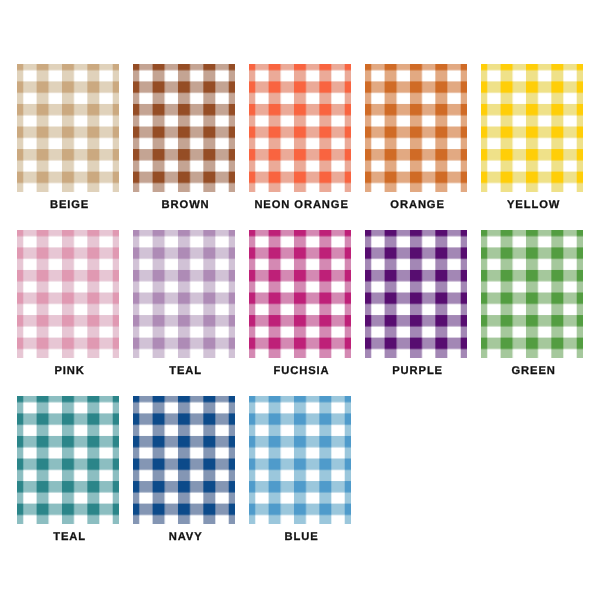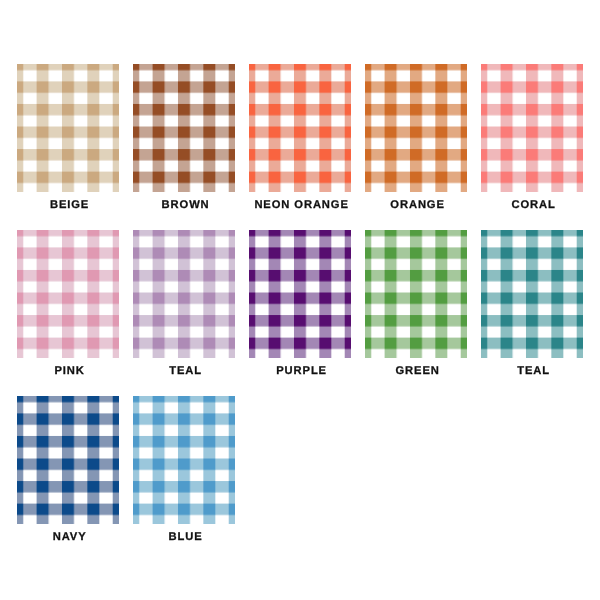--- a/index.html
+++ b/index.html
@@ -115,30 +115,30 @@
             <rect class="p-x" x="0" y="0" width="12" height="11.4" fill="#d06b26"></rect>
           </pattern>
         </defs>
         <rect class="fill" x="0" y="0" width="102" height="128" fill="url(#gp2)"></rect>
       </svg>
       <div class="label">ORANGE</div>
     </div>
     <div class="swatch-cell">
       <svg class="gingham" width="102" height="128" viewBox="0 0 102 128">
         <defs>
-          <pattern id="gp5" class="check-pattern" patternUnits="userSpaceOnUse" width="25.37" height="22.55" patternTransform="translate(-5.77,-5.15)">
-            <rect class="p-bg" x="0" y="0" width="25.37" height="22.55" fill="#ffffff"></rect>
-            <rect class="p-vs" x="0" y="0" width="12" height="22.55" fill="#f0b8ba"></rect>
-            <rect class="p-hs" x="0" y="0" width="25.37" height="11.4" fill="#f0b8ba"></rect>
-            <rect class="p-x" x="0" y="0" width="12" height="11.4" fill="#fb7b78"></rect>
-          </pattern>
-        </defs>
-        <rect class="fill" x="0" y="0" width="102" height="128" fill="url(#gp5)"></rect>
-      </svg>
-      <div class="label">CORAL</div>
+          <pattern id="gp4" class="check-pattern" patternUnits="userSpaceOnUse" width="25.37" height="22.55" patternTransform="translate(-5.77,-5.15)">
+            <rect class="p-bg" x="0" y="0" width="25.37" height="22.55" fill="#ffffff"></rect>
+            <rect class="p-vs" x="0" y="0" width="12" height="22.55" fill="#efe189"></rect>
+            <rect class="p-hs" x="0" y="0" width="25.37" height="11.4" fill="#efe189"></rect>
+            <rect class="p-x" x="0" y="0" width="12" height="11.4" fill="#ffce08"></rect>
+          </pattern>
+        </defs>
+        <rect class="fill" x="0" y="0" width="102" height="128" fill="url(#gp4)"></rect>
+      </svg>
+      <div class="label">YELLOW</div>
     </div>
     <div class="swatch-cell">
       <svg class="gingham" width="102" height="128" viewBox="0 0 102 128">
         <defs>
           <pattern id="gp6" class="check-pattern" patternUnits="userSpaceOnUse" width="25.37" height="22.55" patternTransform="translate(-5.77,-5.15)">
             <rect class="p-bg" x="0" y="0" width="25.37" height="22.55" fill="#ffffff"></rect>
             <rect class="p-vs" x="0" y="0" width="12" height="22.55" fill="#e7c6d4"></rect>
             <rect class="p-hs" x="0" y="0" width="25.37" height="11.4" fill="#e7c6d4"></rect>
             <rect class="p-x" x="0" y="0" width="12" height="11.4" fill="#e099b2"></rect>
           </pattern>
@@ -153,20 +153,34 @@
           <pattern id="gp7" class="check-pattern" patternUnits="userSpaceOnUse" width="25.37" height="22.55" patternTransform="translate(-5.77,-5.15)">
             <rect class="p-bg" x="0" y="0" width="25.37" height="22.55" fill="#ffffff"></rect>
             <rect class="p-vs" x="0" y="0" width="12" height="22.55" fill="#d1c2d6"></rect>
             <rect class="p-hs" x="0" y="0" width="25.37" height="11.4" fill="#d1c2d6"></rect>
             <rect class="p-x" x="0" y="0" width="12" height="11.4" fill="#ae8bb6"></rect>
           </pattern>
         </defs>
         <rect class="fill" x="0" y="0" width="102" height="128" fill="url(#gp7)"></rect>
       </svg>
       <div class="label">TEAL</div>
+    </div>
+    <div class="swatch-cell">
+      <svg class="gingham" width="102" height="128" viewBox="0 0 102 128">
+        <defs>
+          <pattern id="gp8" class="check-pattern" patternUnits="userSpaceOnUse" width="25.37" height="22.55" patternTransform="translate(-5.77,-5.15)">
+            <rect class="p-bg" x="0" y="0" width="25.37" height="22.55" fill="#ffffff"></rect>
+            <rect class="p-vs" x="0" y="0" width="12" height="22.55" fill="#d489b3"></rect>
+            <rect class="p-hs" x="0" y="0" width="25.37" height="11.4" fill="#d489b3"></rect>
+            <rect class="p-x" x="0" y="0" width="12" height="11.4" fill="#be2078"></rect>
+          </pattern>
+        </defs>
+        <rect class="fill" x="0" y="0" width="102" height="128" fill="url(#gp8)"></rect>
+      </svg>
+      <div class="label">FUCHSIA</div>
     </div>
     <div class="swatch-cell">
       <svg class="gingham" width="102" height="128" viewBox="0 0 102 128">
         <defs>
           <pattern id="gp9" class="check-pattern" patternUnits="userSpaceOnUse" width="25.37" height="22.55" patternTransform="translate(-5.77,-5.15)">
             <rect class="p-bg" x="0" y="0" width="25.37" height="22.55" fill="#ffffff"></rect>
             <rect class="p-vs" x="0" y="0" width="12" height="22.55" fill="#a387b5"></rect>
             <rect class="p-hs" x="0" y="0" width="25.37" height="11.4" fill="#a387b5"></rect>
             <rect class="p-x" x="0" y="0" width="12" height="11.4" fill="#570d70"></rect>
           </pattern>

